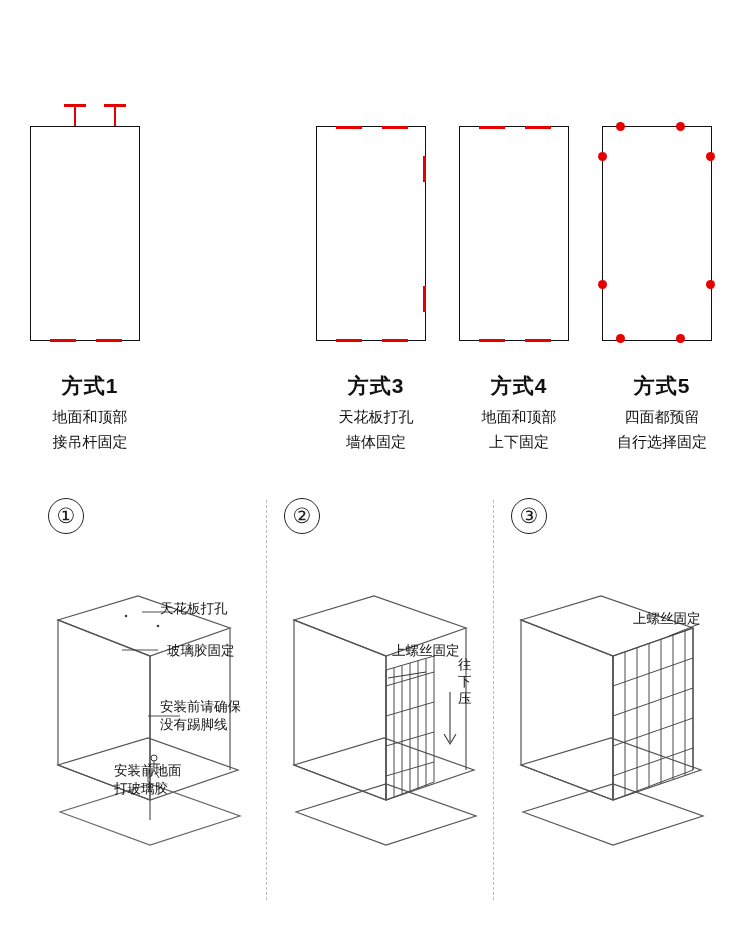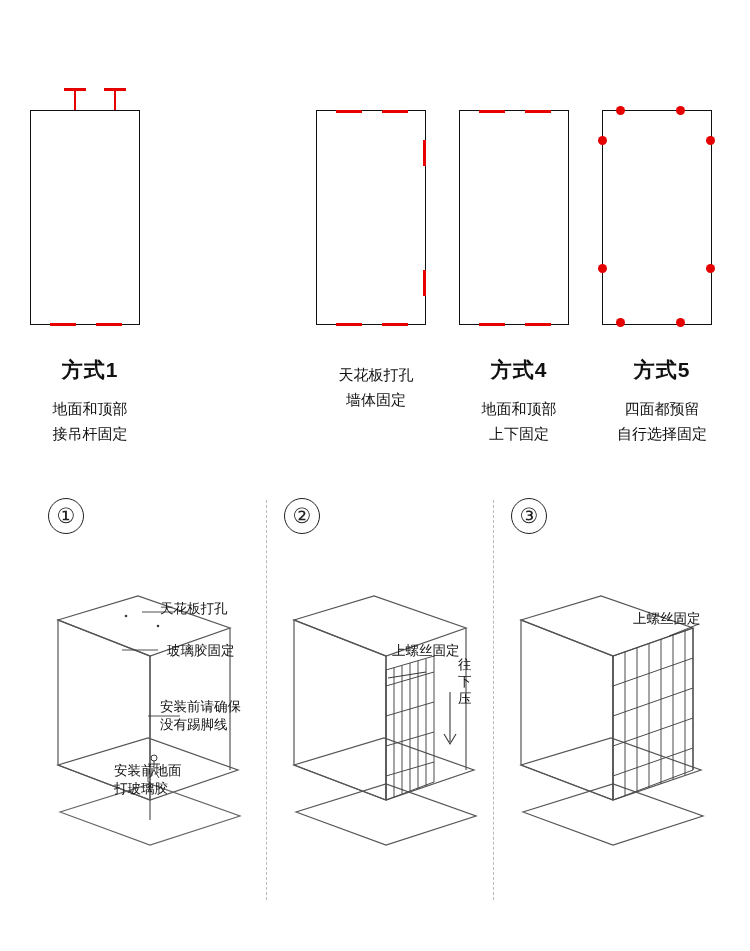--- a/index.html
+++ b/index.html
@@ -13,21 +13,21 @@
     position: relative;
     font-family: "Liberation Sans", sans-serif;
     color: #1a1a1a;
     overflow: hidden;
   }
 
   
   #methods-section {
     position: absolute;
     left: 0;
-    top: 0;
+    top: 16px;
     width: 604px;
     height: 470px;
   }
   .method {
     position: absolute;
     top: 60px;
     width: 140px;
   }
   .method-figure {
     position: relative;
@@ -78,21 +78,21 @@
     font-size: 21px;
     font-weight: bold;
     letter-spacing: 1px;
     margin-top: 6px;
     color: #111;
   }
   .method-desc {
     text-align: center;
     font-size: 15px;
     line-height: 25px;
-    margin-top: 12px;
+    margin-top: 4px;
     color: #111;
     white-space: pre-line;
   }
 
   
   #steps-section {
     position: absolute;
     left: 0;
     top: 470px;
     width: 750px;
@@ -172,20 +172,21 @@
   <div class="method" style="left:306px;">
     <div class="method-figure">
       <div class="panel"></div>
       <div class="mark mark-h" style="left:30px; top:50px;"></div>
       <div class="mark mark-h" style="left:76px; top:50px;"></div>
       <div class="mark mark-v" style="left:117px; top:80px;"></div>
       <div class="mark mark-v" style="left:117px; top:210px;"></div>
       <div class="mark mark-h" style="left:30px; top:263px;"></div>
       <div class="mark mark-h" style="left:76px; top:263px;"></div>
     </div>
+    <div class="method-title">方式3</div>
     <div class="method-desc">天花板打孔
 墙体固定</div>
   </div>
 
   <div class="method" style="left:449px;">
     <div class="method-figure">
       <div class="panel"></div>
       <div class="mark mark-h" style="left:30px; top:50px;"></div>
       <div class="mark mark-h" style="left:76px; top:50px;"></div>
       <div class="mark mark-h" style="left:30px; top:263px;"></div>

